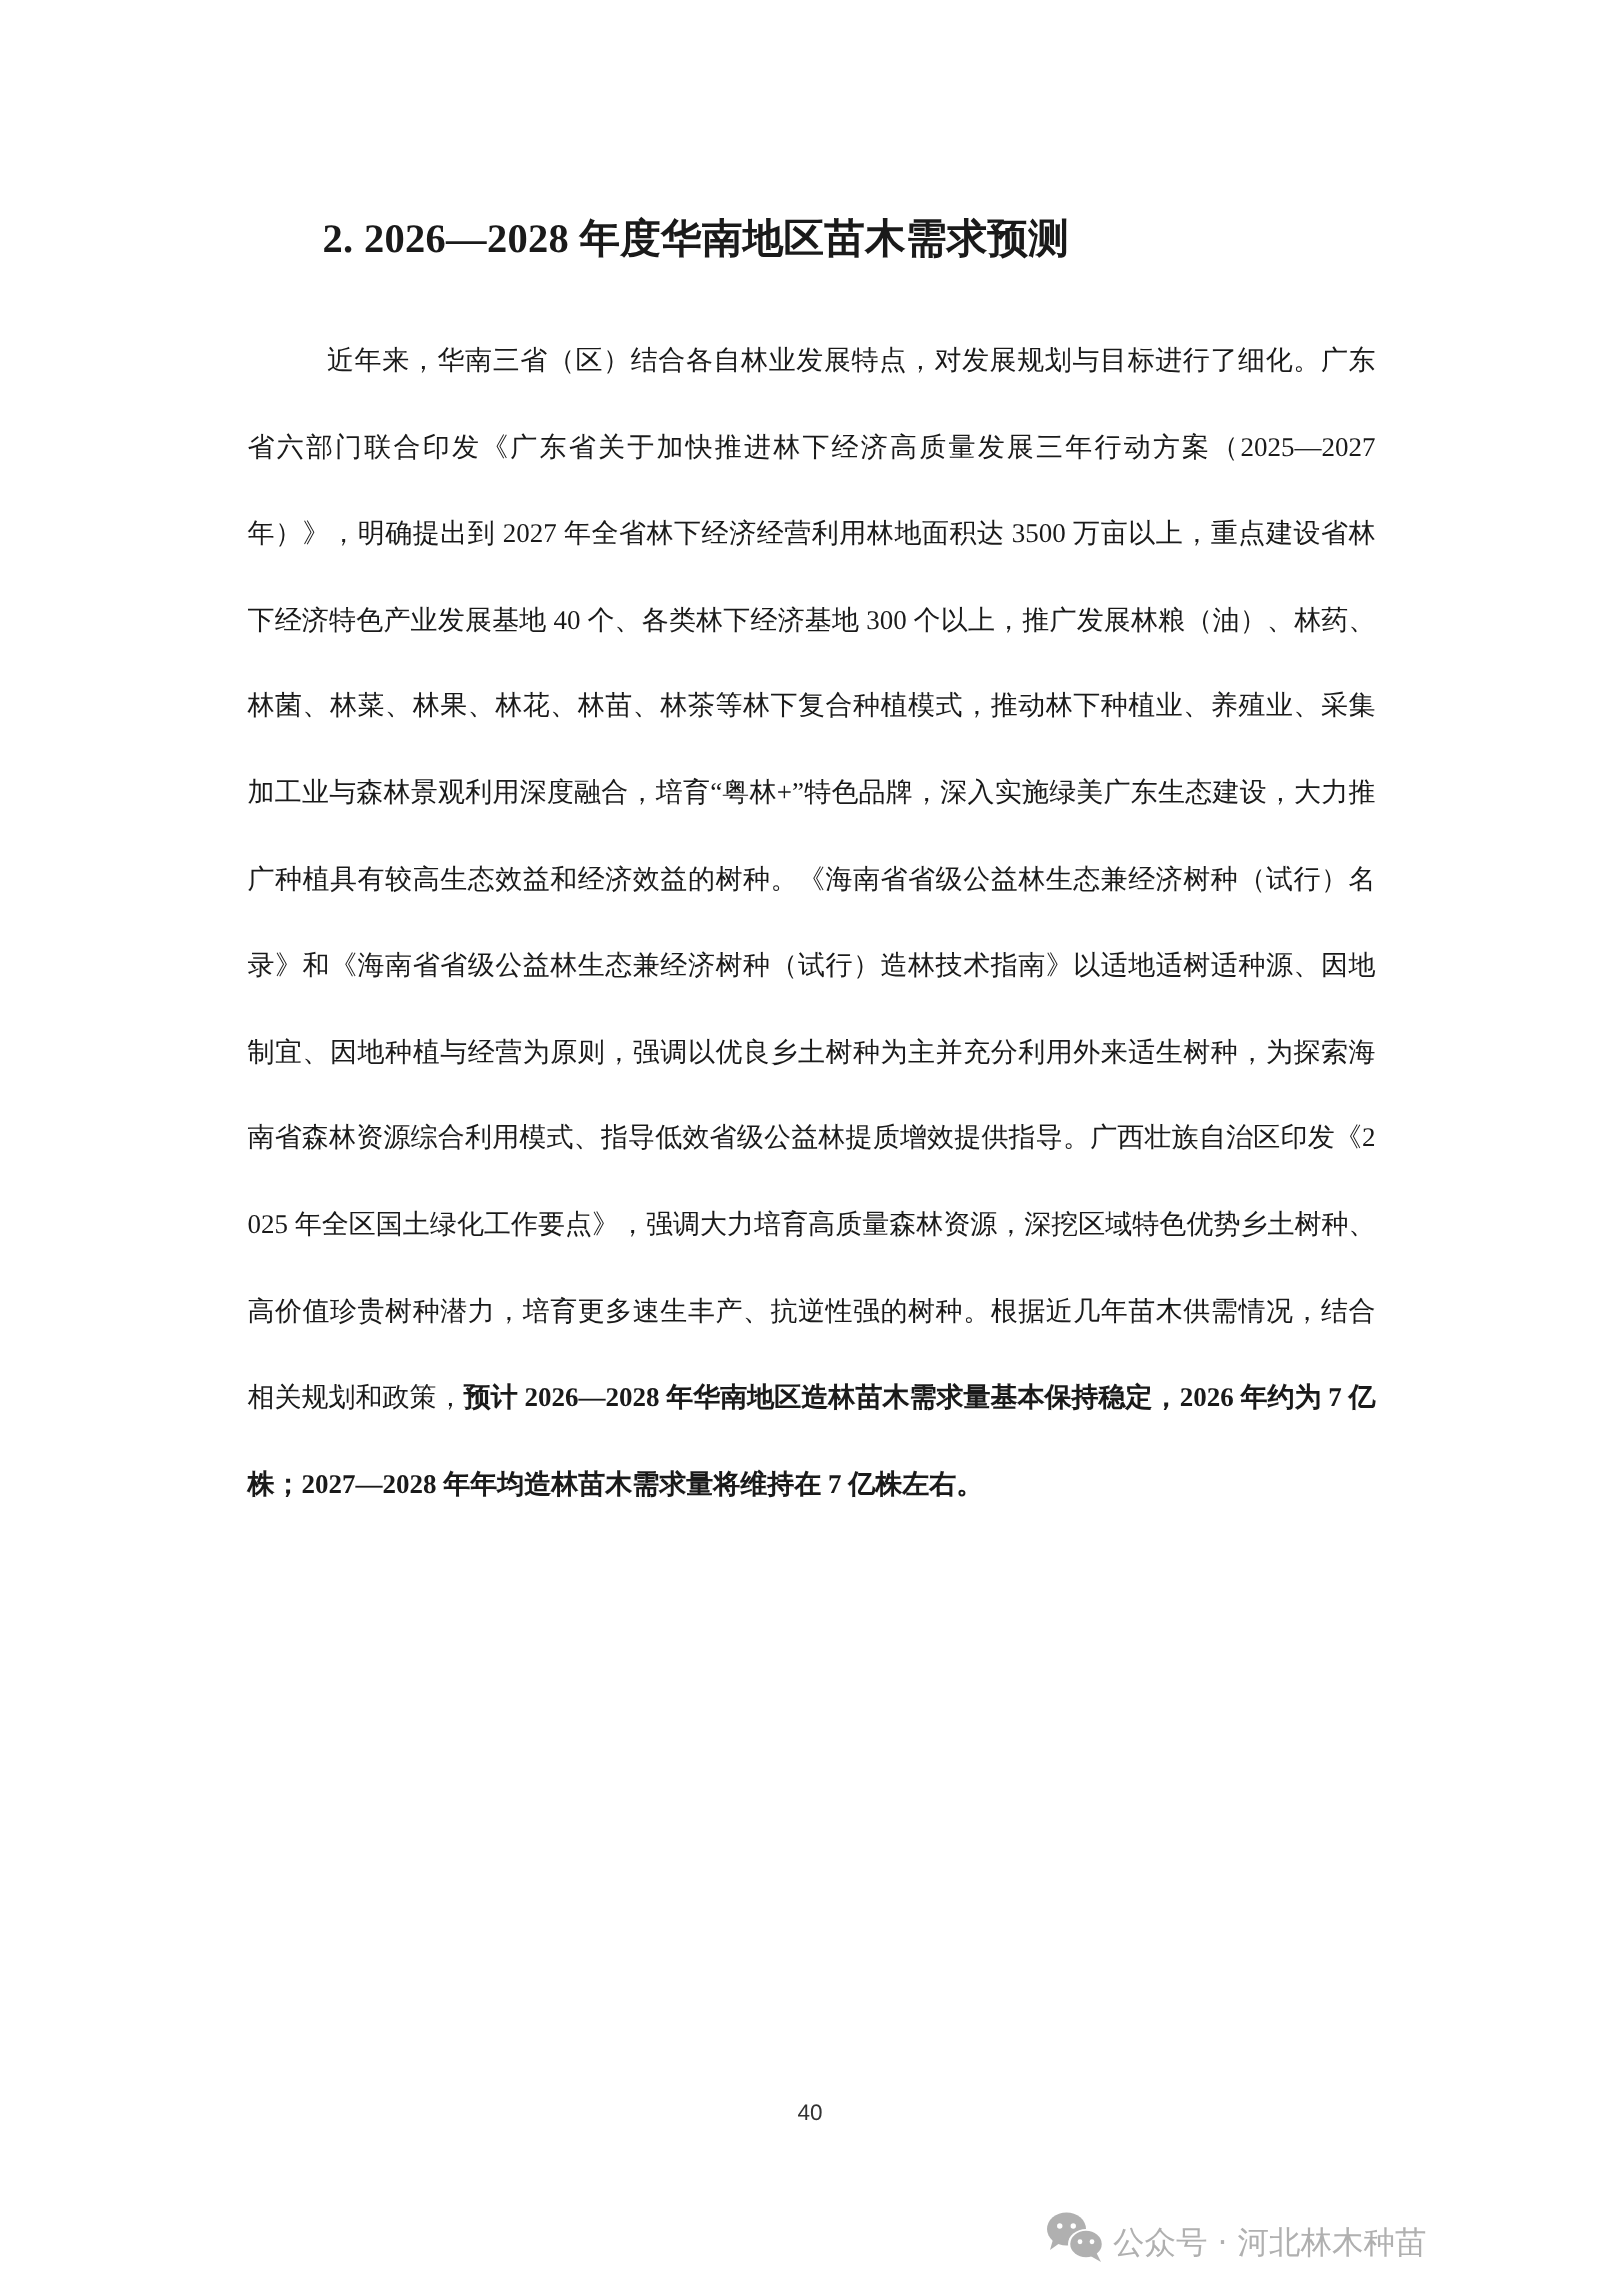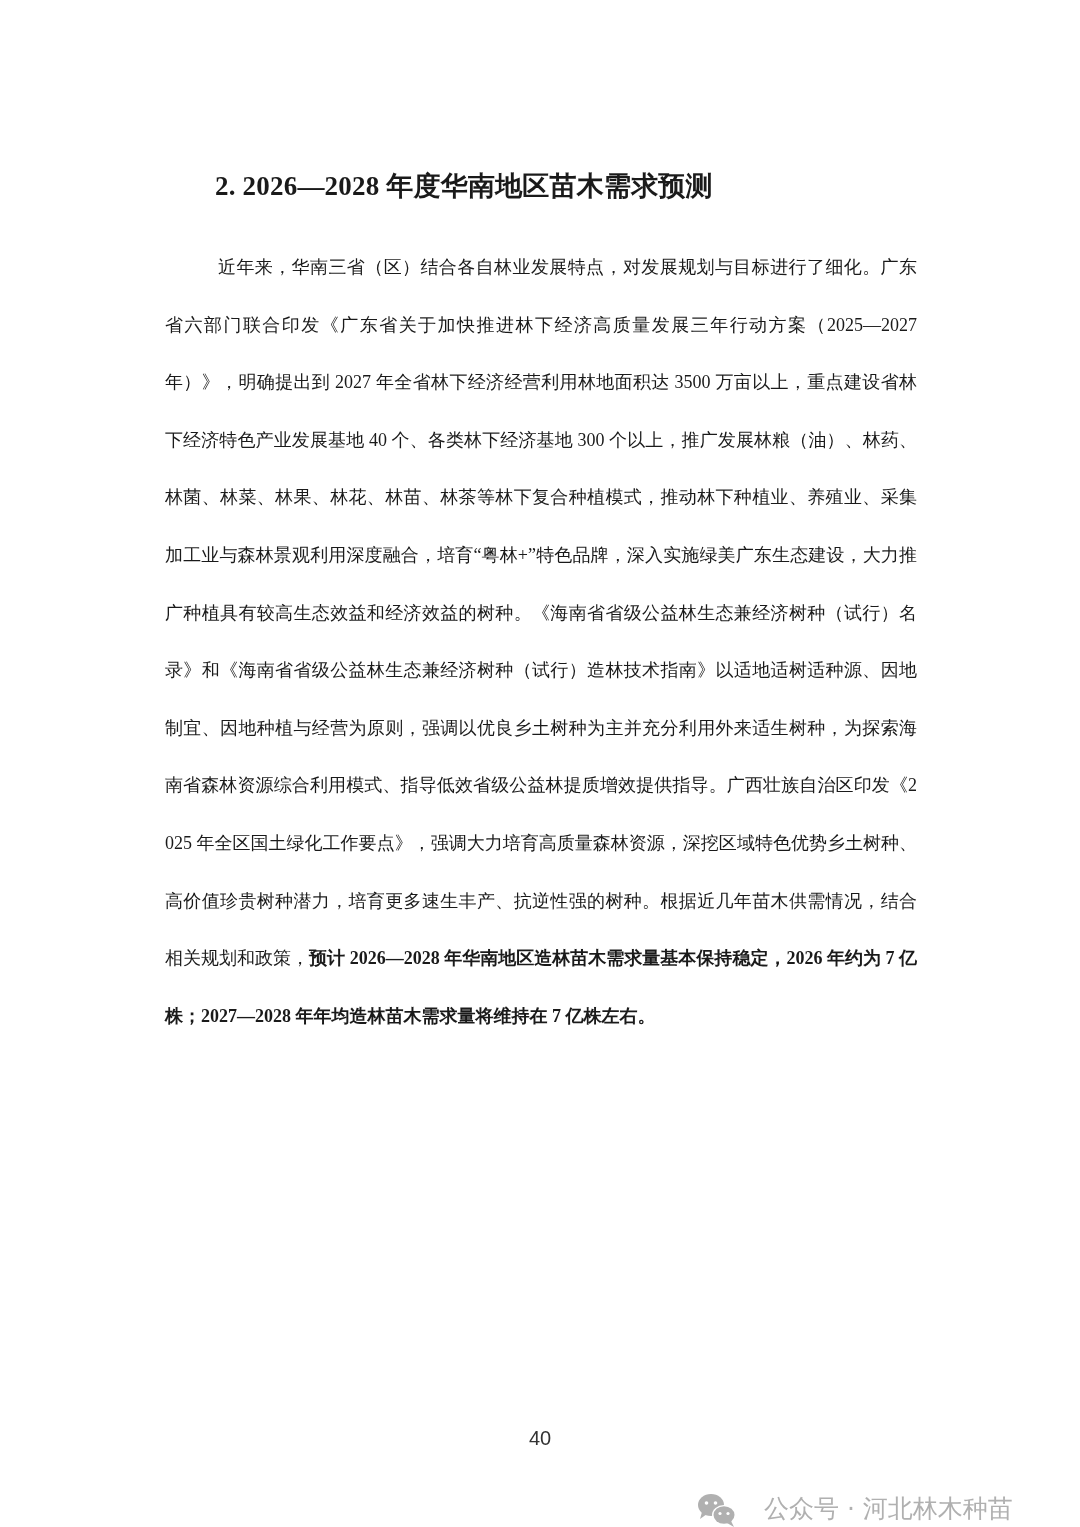--- a/index.html
+++ b/index.html
@@ -14,21 +14,20 @@
       overflow: hidden;
       font-family: "Liberation Serif", "DejaVu Serif", serif;
       color: #1a1a1a;
     }
     .page {
       position: absolute;
       left: 0; top: 0;
       width: 1080px;
       height: 1072px;
       background: #ffffff;
-      margin-top: 27px;
     }
     .heading {
       position: absolute;
       left: 215px;
       top: 138px;
       font-size: 27px;
       font-weight: bold;
       line-height: 42px;
       white-space: nowrap;
       letter-spacing: 0.2px;
@@ -48,34 +47,34 @@
     .body-text .bold {
       font-weight: bold;
     }
     .page-number {
       position: absolute;
       left: 0;
       width: 1080px;
       top: 1400px;
       text-align: center;
       font-family: "Liberation Sans", "DejaVu Sans", sans-serif;
-      font-size: 20px;
+      font-size: 15px;
       color: #333333;
     }
     .watermark {
       position: absolute;
       left: 696px;
       top: 1465px;
       height: 44px;
       display: flex;
-      align-items: flex-start;
-      gap: 26px;
+      align-items: flex-end;
+      gap: 4px;
       color: #b0b0b0;
       font-family: "DejaVu Sans", "Liberation Sans", sans-serif;
-      font-size: 25px;
+      font-size: 21px;
       white-space: nowrap;
     }
     .watermark svg {
       display: block;
     }
   </style>
 </head>
 <body>
 
 <div class="page">

